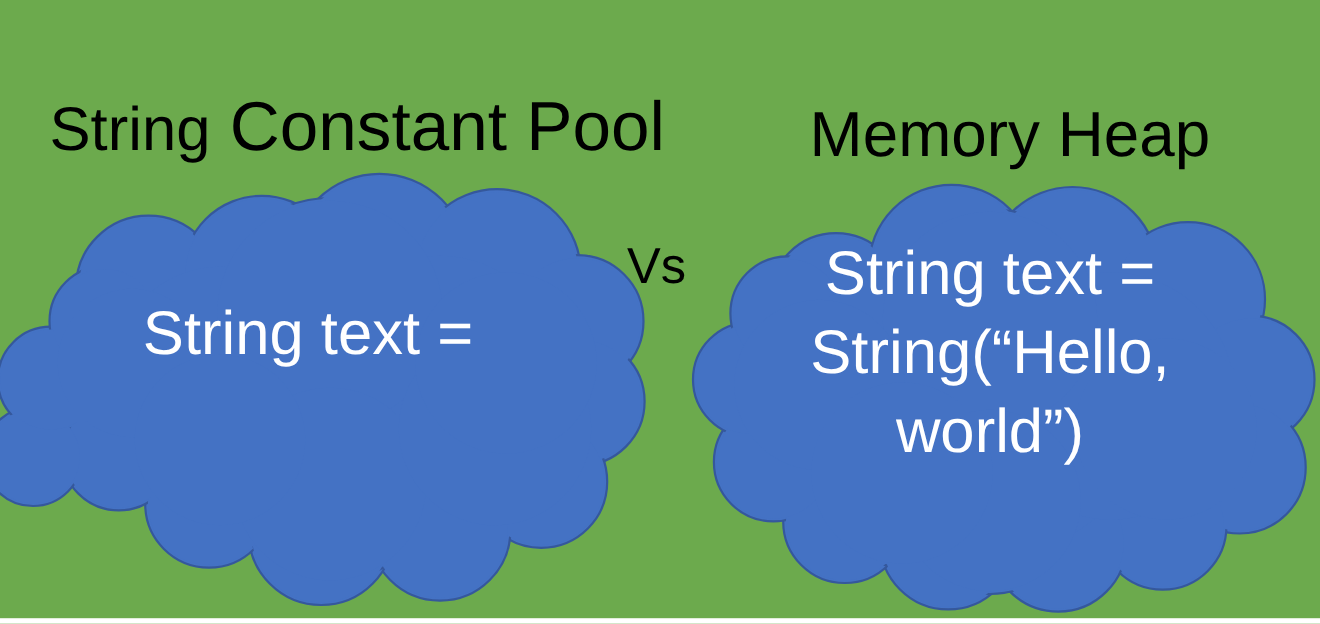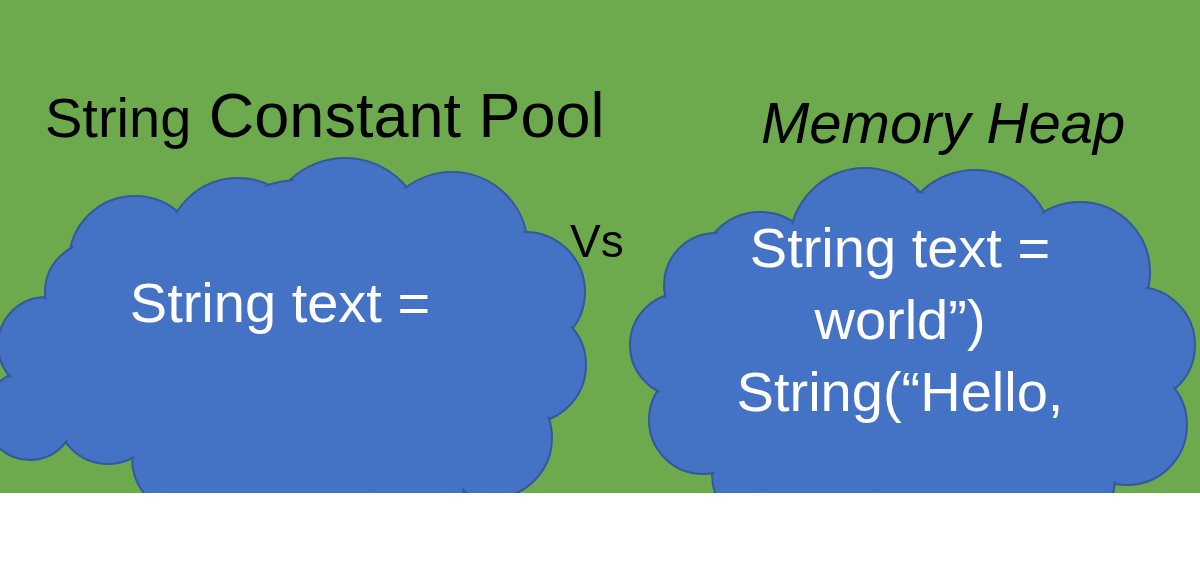--- a/index.html
+++ b/index.html
@@ -3,21 +3,21 @@
 <meta charset="utf-8">
 <style>
   html, body {
     margin: 0;
     padding: 0;
     font-family: "Liberation Sans", "DejaVu Sans", sans-serif;
   }
   #canvas {
     position: relative;
     width: 1200px;
-    height: 493px;
+    height: 562px;
     overflow: hidden;
     background: var(--bg, #6caa4d);
   }
   #clouds-svg {
     position: absolute;
     left: 0;
     top: 0;
     width: 1200px;
     height: 567px;
     display: block;
@@ -31,24 +31,23 @@
   }
   #title-left {
     left: 45px;
     top: 84px;
     font-size: 63px;
   }
   #title-left .small-part {
     font-size: 56px;
   }
   #title-right {
-    left: 761px;
+    left: 736px;
     top: 94px;
     font-size: 58px;
-    font-style: italic;
   }
   #versus {
     position: absolute;
     left: 570px;
     top: 218px;
     font-size: 46px;
     line-height: 1;
     color: var(--title-color, #000);
     z-index: 2;
   }
@@ -180,17 +179,17 @@
   <div class="title" id="title-right">Memory Heap</div>
 
   <div id="versus">Vs</div>
 
   <div class="cloud-text" id="left-cloud-text">
     <div>String text =</div>
   </div>
 
   <div class="cloud-text" id="right-cloud-text">
     <div>String text =</div>
+    <div>String(“Hello,</div>
     <div>world”)</div>
-    <div>String(“Hello,</div>
   </div>
 
 </div>
 
 </body></html>

